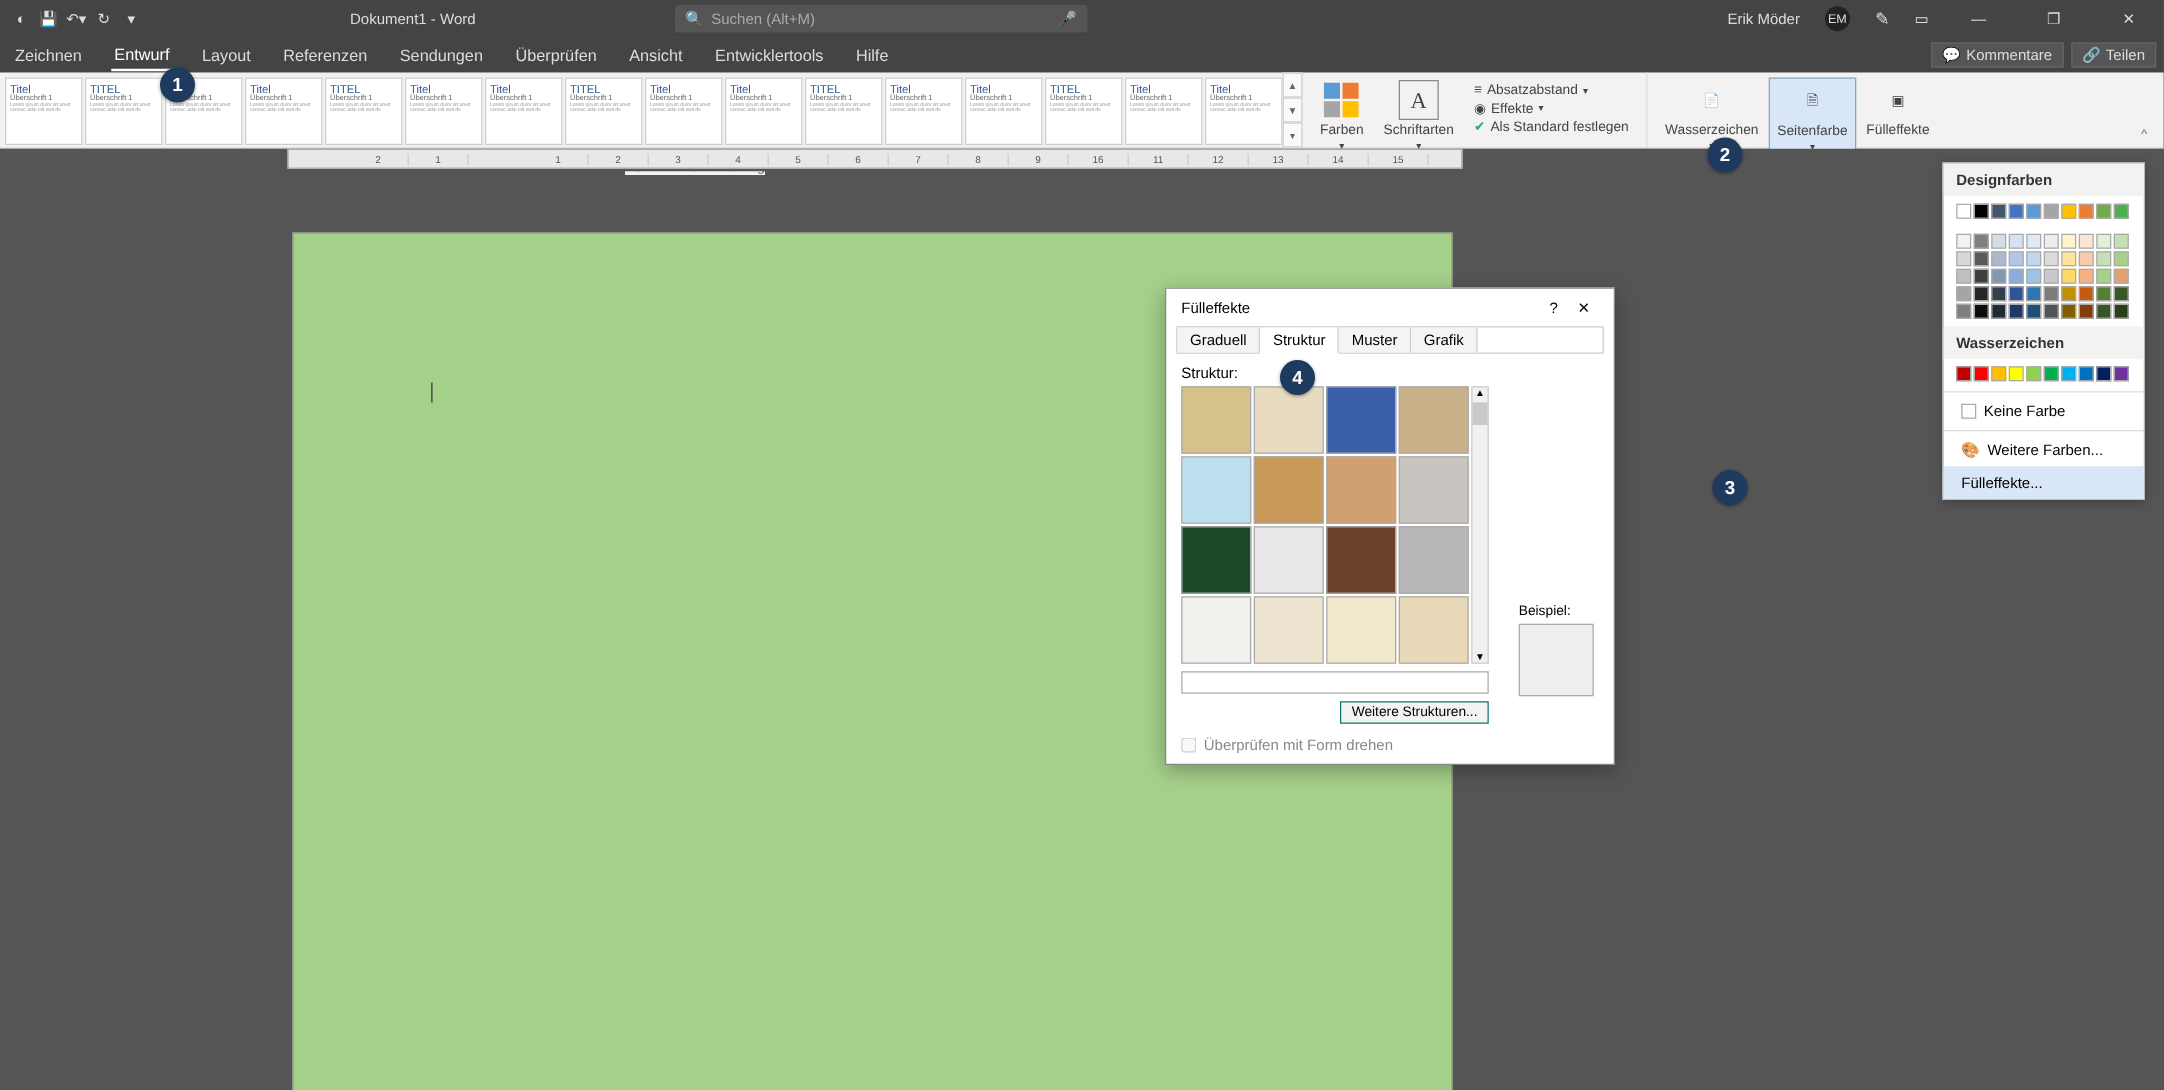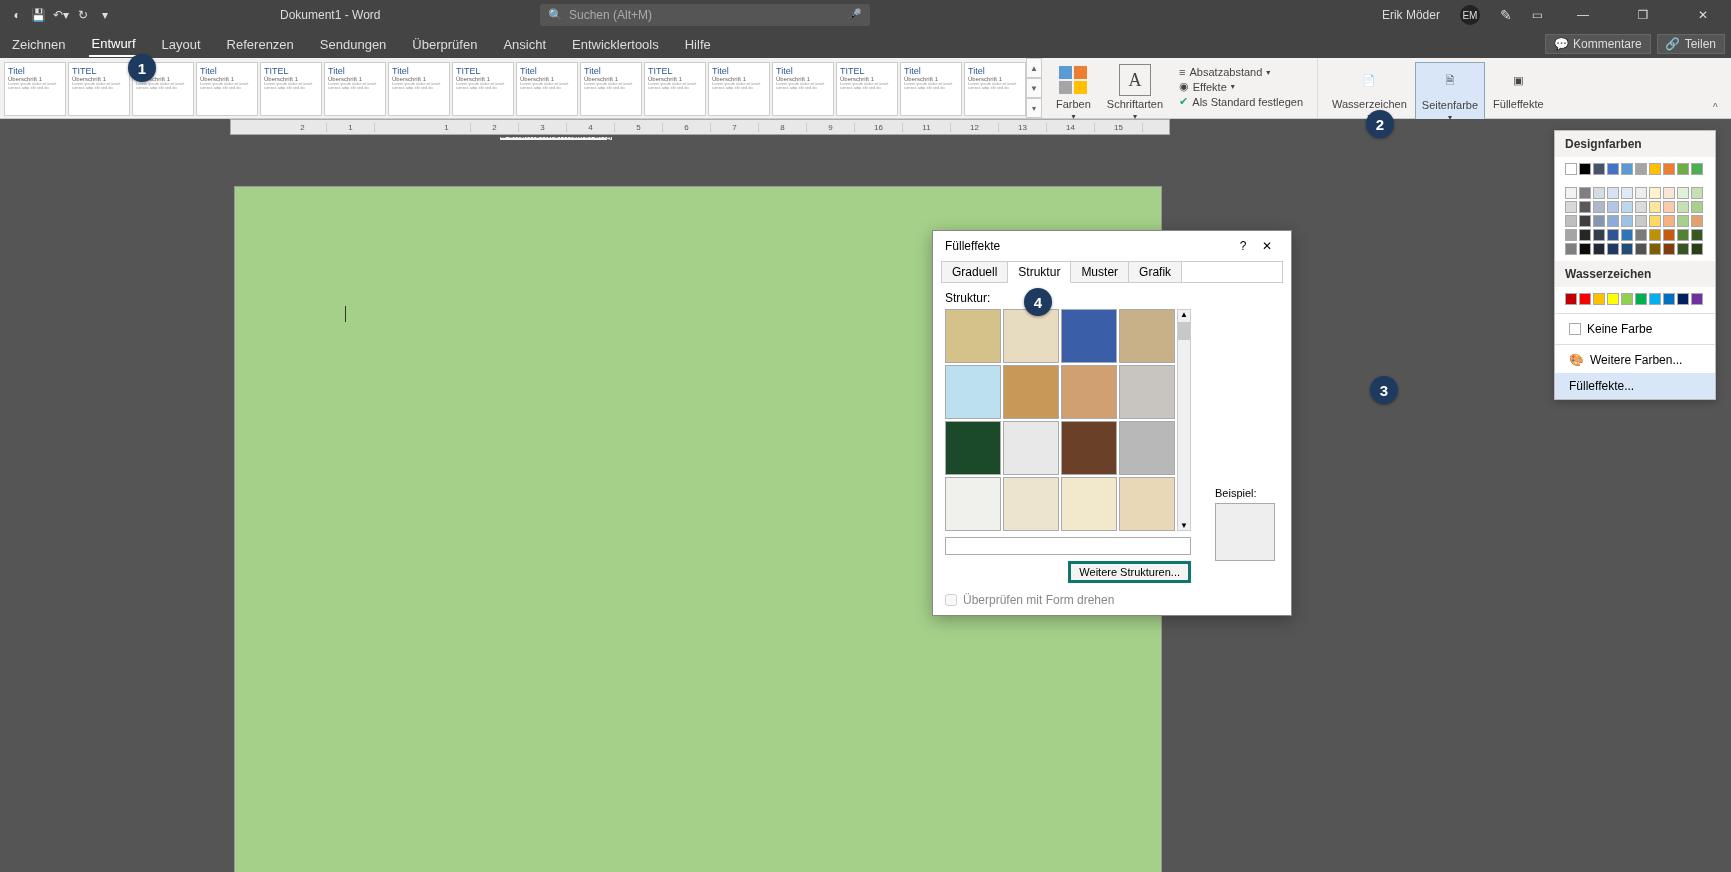--- a/index.html
+++ b/index.html
@@ -60,21 +60,21 @@
 .dialog .texgrid { position: relative; }
 .dialog .texgrid .grid { display: grid; grid-template-columns: repeat(4, 56px); gap: 2px; width: 232px; }
 .dialog .texgrid .grid div { width: 56px; height: 54px; border: 1px solid #aaa; }
 .dialog .texgrid .scroll { position: absolute; right: 88px; top: 0; width: 14px; height: 222px; background: #f0f0f0; border: 1px solid #ccc; }
 .dialog .texgrid .scroll .thumb { position: absolute; top: 12px; width: 100%; height: 18px; background: #c8c8c8; }
 .dialog .preview { position: absolute; right: 16px; bottom: 54px; }
 .dialog .preview .lbl { font-size: 11px; margin-bottom: 4px; }
 .dialog .preview .box { width: 60px; height: 58px; border: 1px solid #aaa; background: #eee; }
 .dialog .namefield { width: 246px; height: 18px; border: 1px solid #aaa; margin-top: 6px; }
 .dialog .more { margin-top: 6px; text-align: right; width: 246px; }
-.dialog .more button { font-size: 11px; padding: 2px 8px; background: #f3f3f3; border: 3px solid #0f766e; }
+.dialog .more button { font-size: 11px; padding: 2px 8px; background: #f3f3f3; border: 1px solid #0f766e; }
 .dialog .chk { margin-top: 10px; display: flex; align-items: center; gap: 6px; color: #888; }
 .dialog .chk input { width: 12px; height: 12px; }
 .dialog .footer { padding: 8px 12px; display: flex; justify-content: flex-end; gap: 8px; border-top: 1px solid #eee; }
 .dialog .footer button { padding: 3px 16px; font-size: 12px; background: #f3f3f3; border: 1px solid #aaa; }
 
 .marker { position: absolute; width: 28px; height: 28px; border-radius: 50%; background: #1f3a5f; color: #fff; font-weight: bold; font-size: 15px; display: flex; align-items: center; justify-content: center; z-index: 50; box-shadow: 0 1px 3px rgba(0,0,0,.4); }
 
 .collapse-btn { position: absolute; right: 4px; bottom: 2px; width: 14px; height: 14px; font-size: 10px; color: #666; }
 </style>
 </head>

